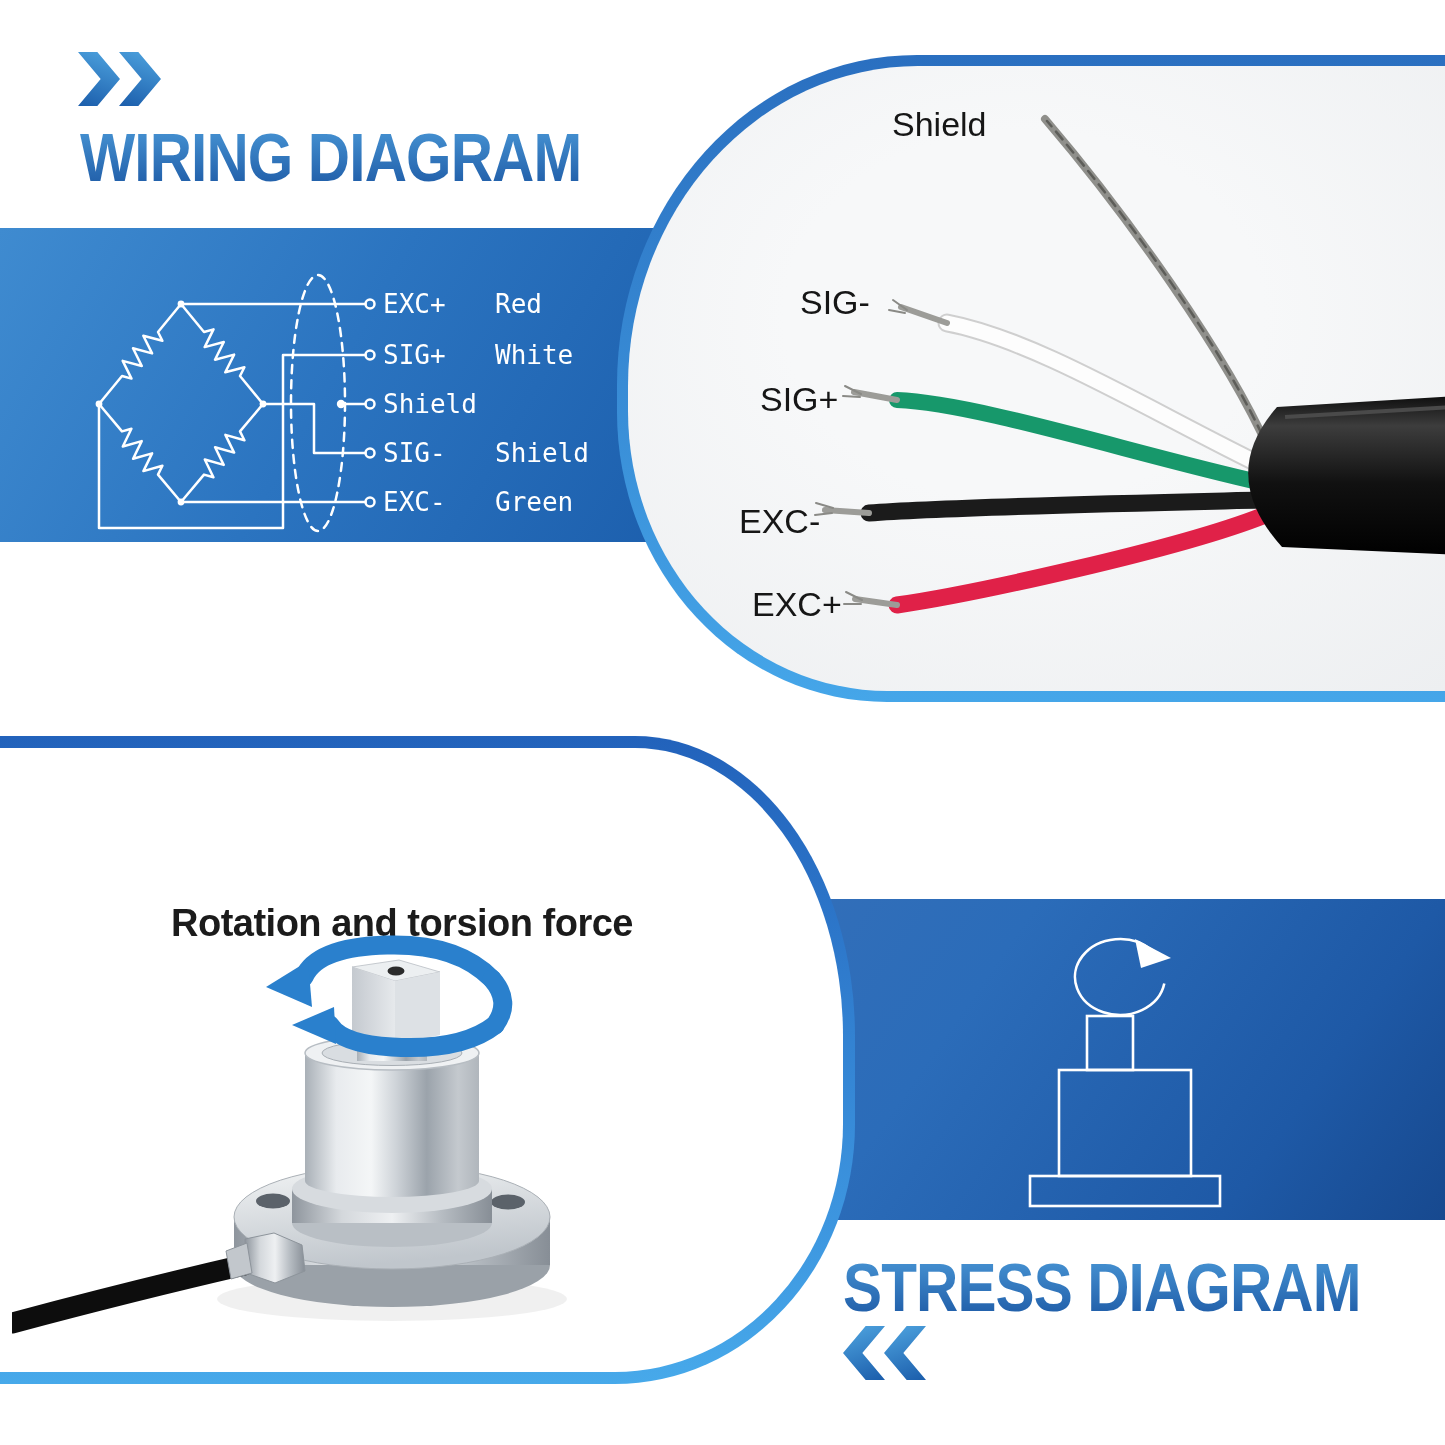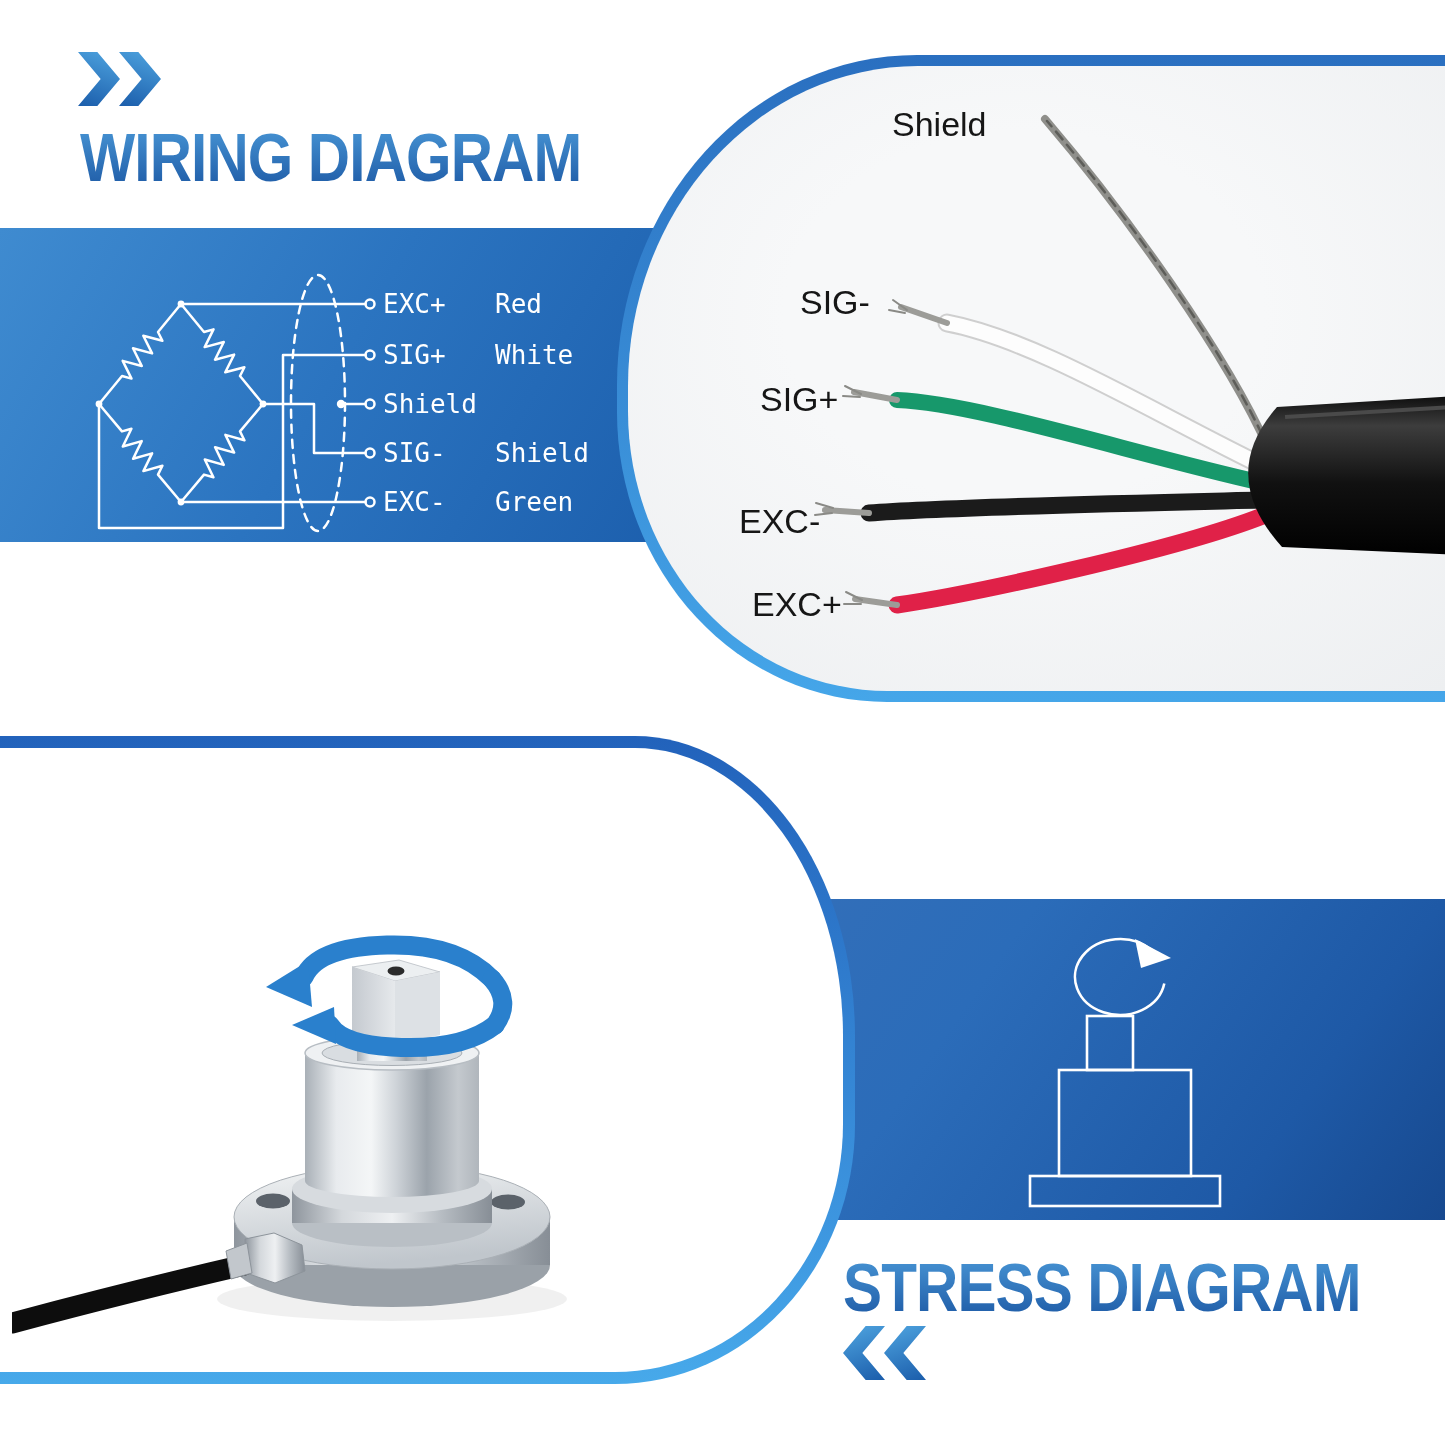--- a/index.html
+++ b/index.html
@@ -165,20 +165,21 @@
         <rect x="102" y="96" width="46" height="54"></rect>
         <rect x="74" y="150" width="132" height="106"></rect>
         <rect x="45" y="256" width="190" height="30"></rect>
       </g>
       <polygon points="186,38 150,19 156,48" fill="#fff"></polygon>
     </svg>
   </div>
 
   <div id="white-box">
     <div id="white-box-inner">
+      <div id="rotation-caption">Rotation and torsion force</div>
       <svg id="sensor-svg" viewBox="0 0 660 470">
         <defs>
           <linearGradient id="lgCyl" x1="0" y1="0" x2="1" y2="0">
             <stop offset="0" stop-color="#a9b0b7"></stop>
               <stop offset="0.18" stop-color="#e8ebee"></stop>
             <stop offset="0.38" stop-color="#f4f6f7"></stop>
               <stop offset="0.52" stop-color="#cfd4d9"></stop>
             <stop offset="0.70" stop-color="#9ba3ab"></stop>
               <stop offset="0.88" stop-color="#c4c9ce"></stop>
             <stop offset="1" stop-color="#b0b6bc"></stop>

